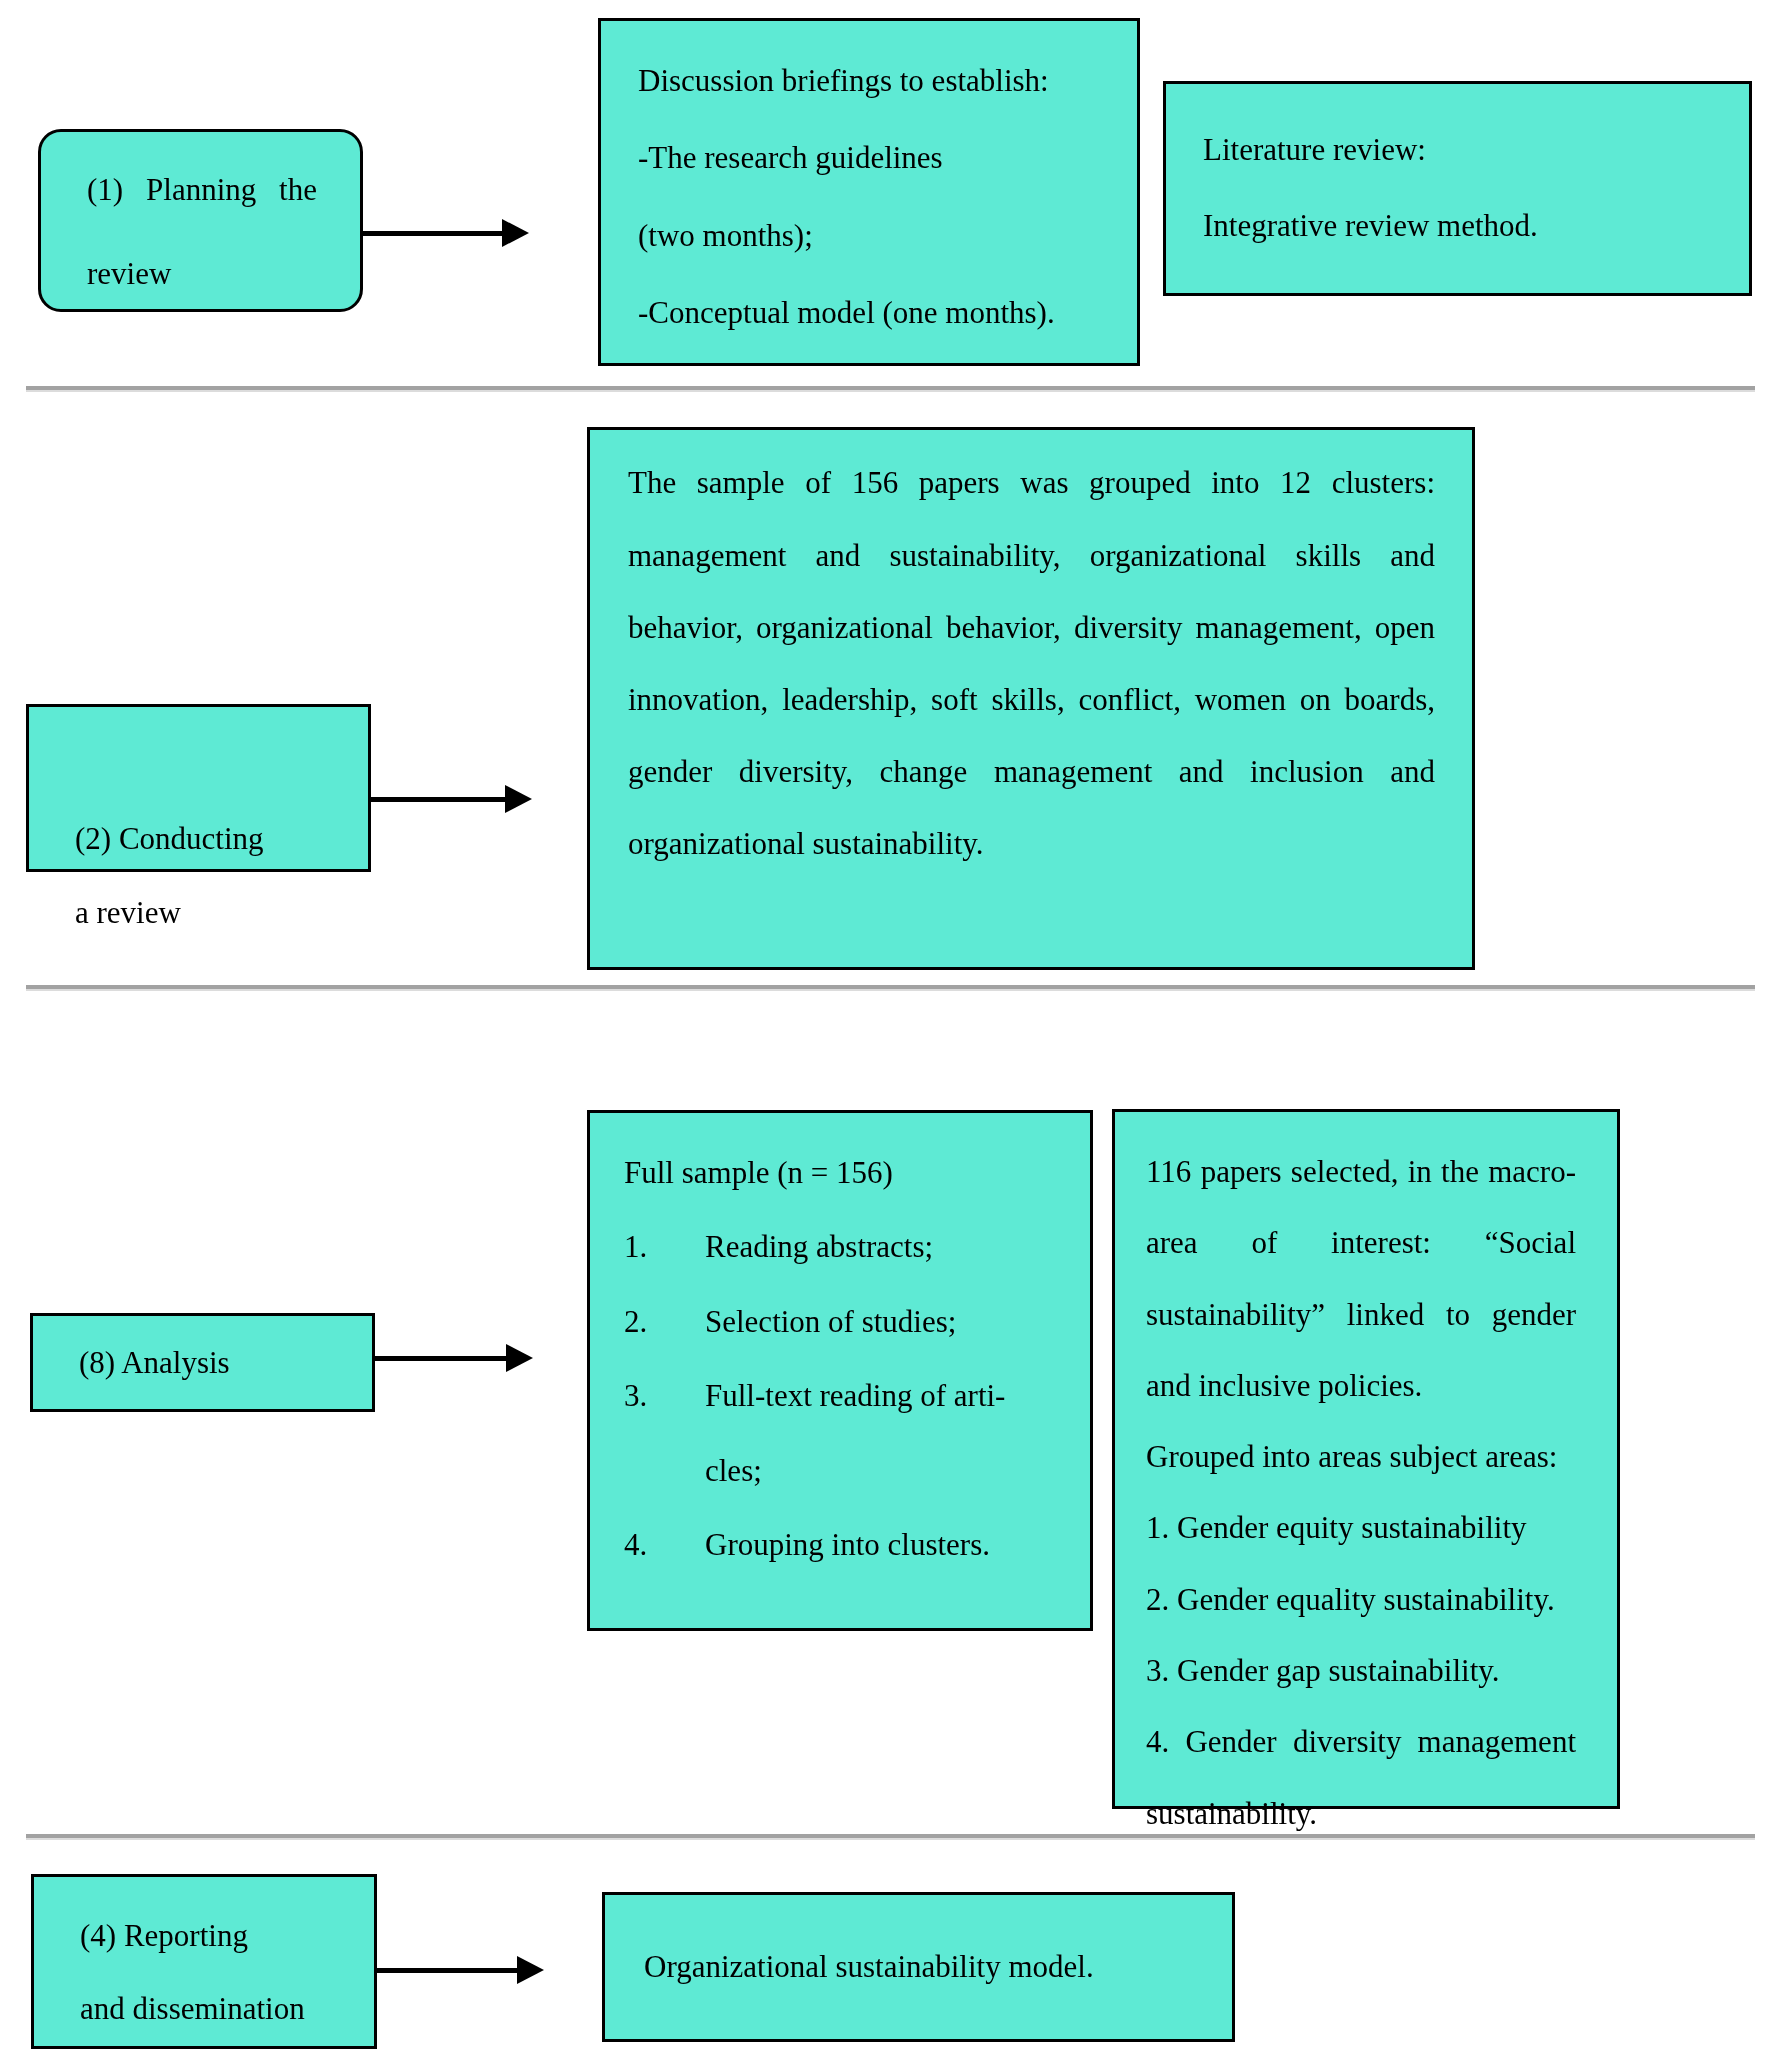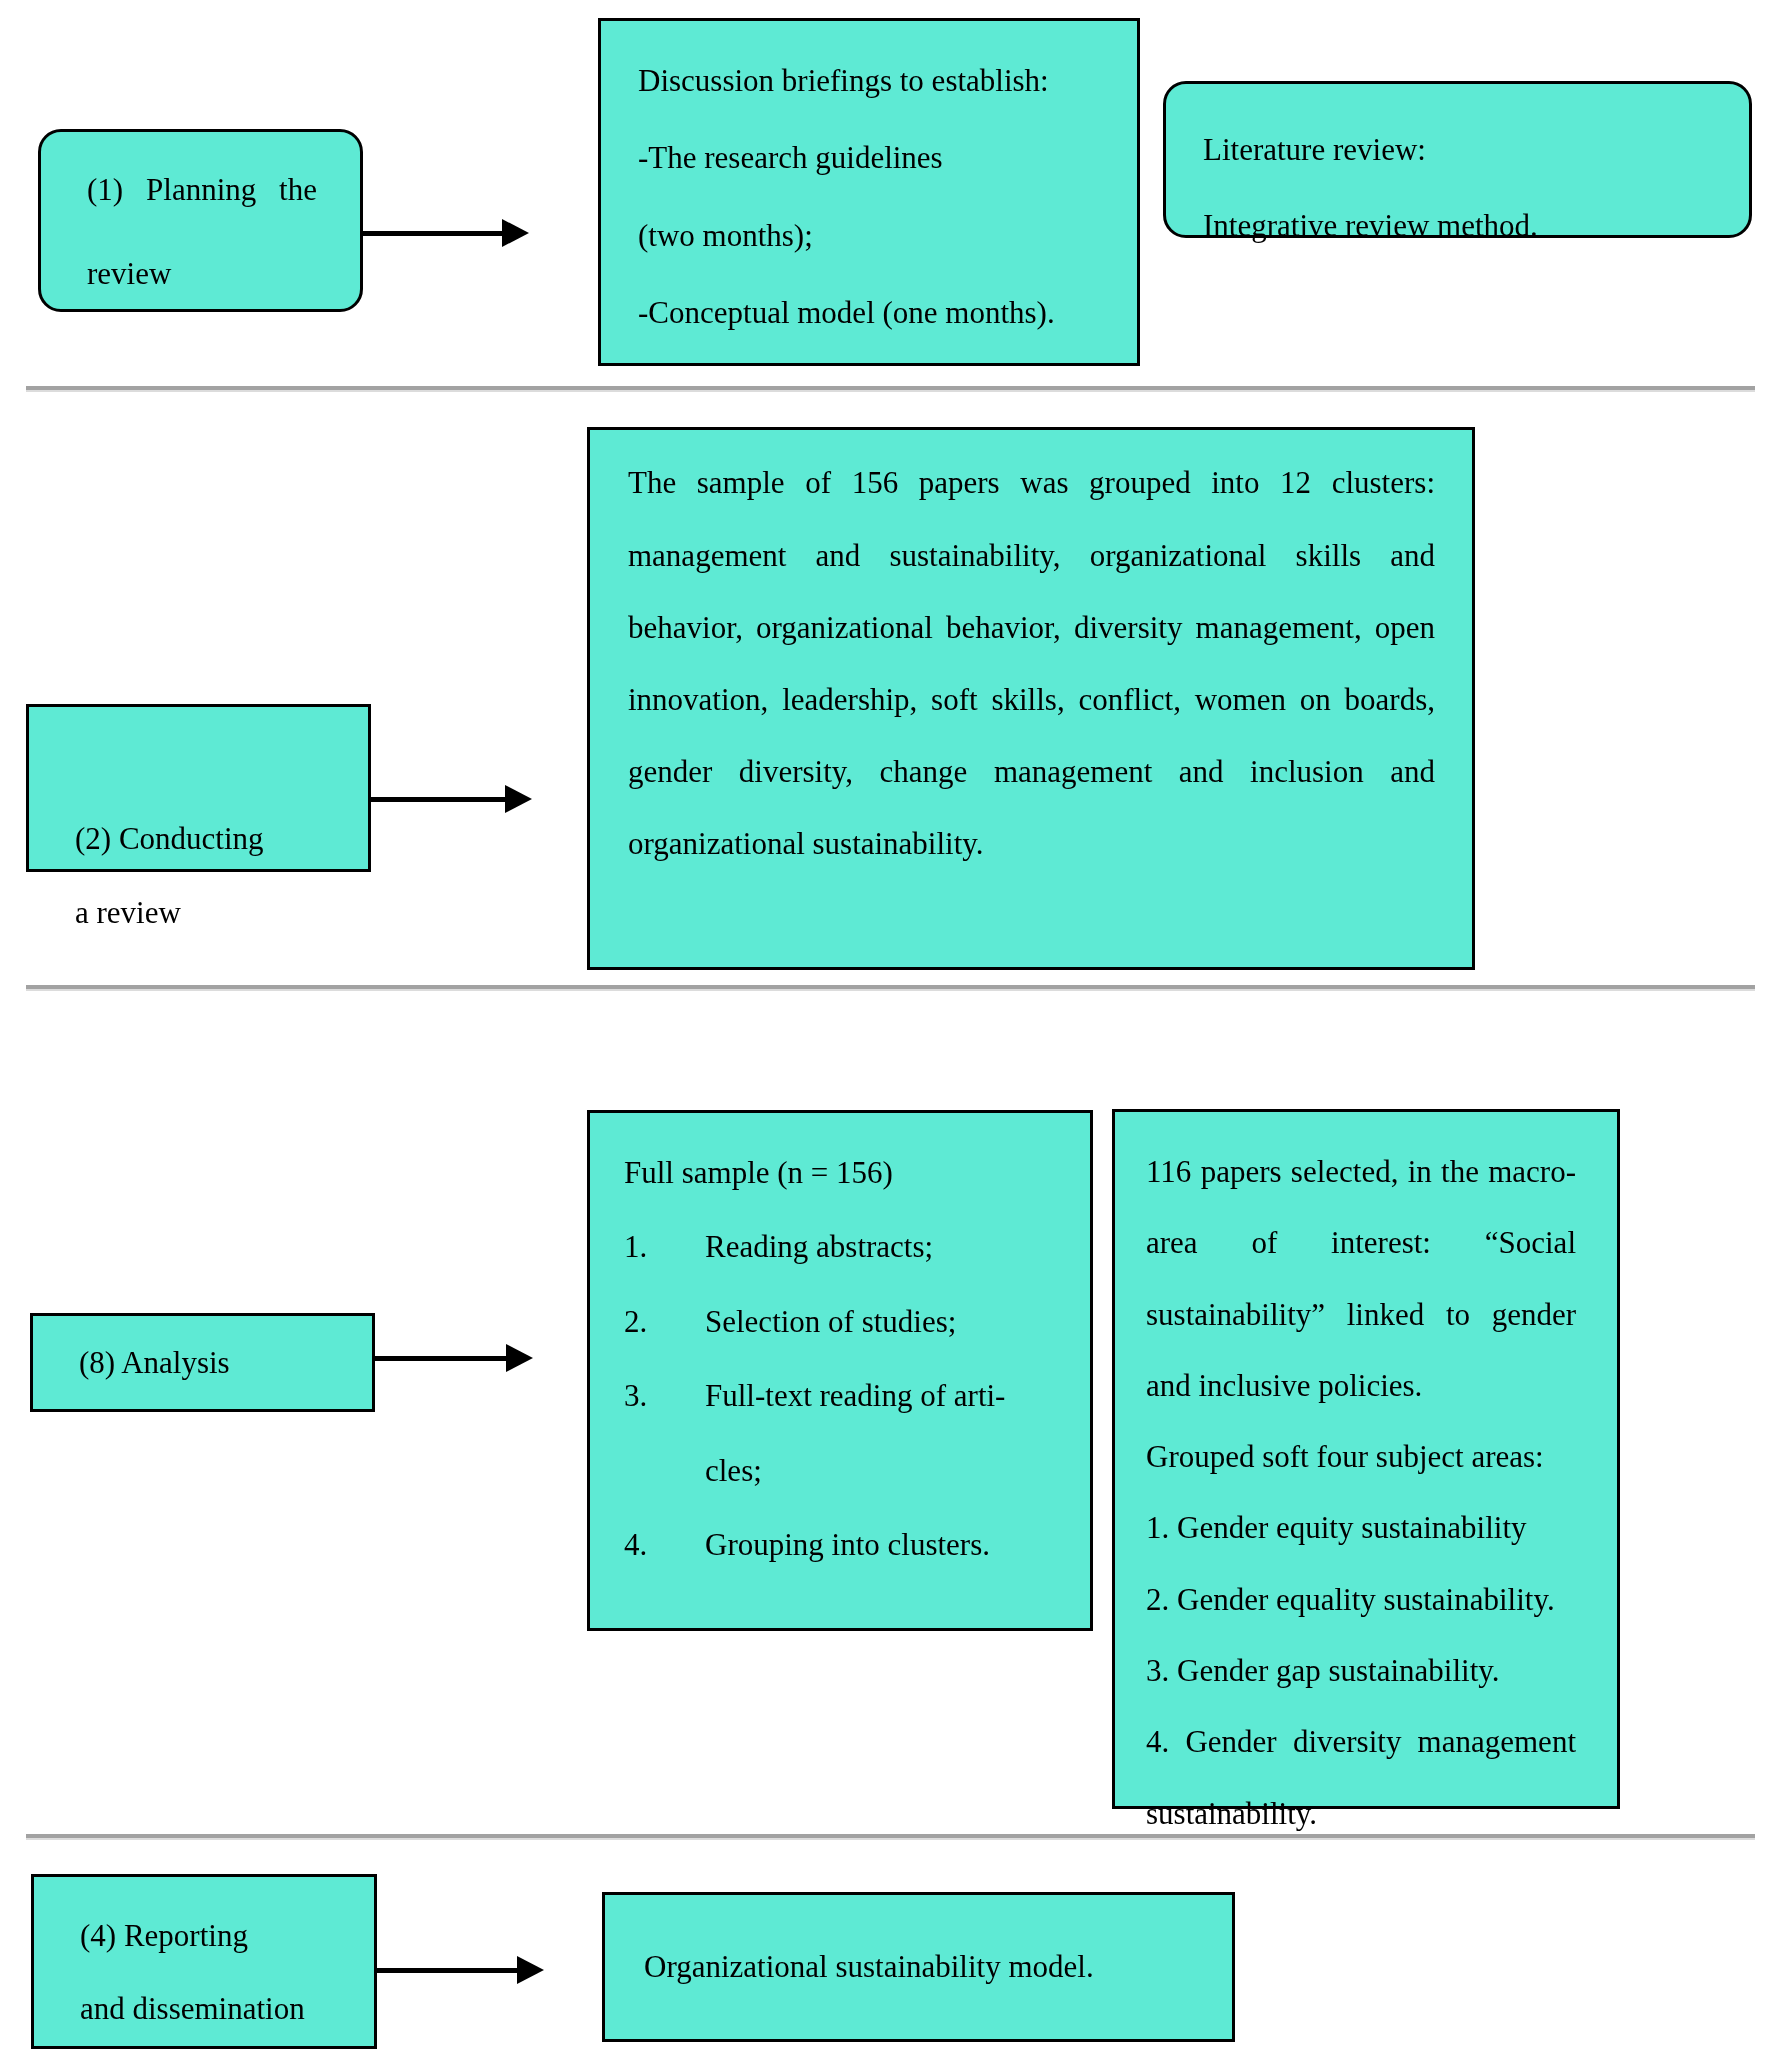--- a/index.html
+++ b/index.html
@@ -20,21 +20,21 @@
     background:#5eead4;
   }
   .box p{margin:0;}
   .just{text-align:justify;text-justify:inter-word;}
   .preline{white-space:pre-line;}
   .vcenter{display:flex;align-items:center;}
 
   
   #stage1{left:38px;top:129px;width:325px;height:183px;padding:16px 43px 0 46px;line-height:2.7;border-radius:23px;}
   #briefing{left:598px;top:18.4px;width:542px;height:348px;padding:20.6px 30px 0 37px;line-height:2.5;}
-  #literature{left:1163px;top:81px;width:589px;height:157px;padding:28px 30px 0 37px;line-height:2.45;border-radius:23px;}
+  #literature{left:1163px;top:81px;width:589px;height:215px;padding:28px 30px 0 37px;line-height:2.45;}
 
   
   #samplebox{left:587px;top:427px;width:888px;height:543px;padding:17.3px 37px 0 38px;line-height:2.33;}
   #stage2{left:26px;top:704px;width:345px;height:168px;padding:21.6px 38px 0 46px;line-height:2.37;}
 
   
   #fullsample{left:587px;top:1110px;width:506px;height:521px;padding:23px 24px 0 34px;line-height:2.4;}
   #selected{left:1112px;top:1109px;width:508px;height:700px;padding:24px 41px 0 31px;line-height:2.3;}
   #stage3{left:30px;top:1313px;width:345px;height:99px;padding-left:46px;}
 
@@ -144,21 +144,21 @@
 cles;</div>
     </div>
     <div class="fs-item">
       <span class="inum">4.</span>
       <div class="itext preline">Grouping into clusters.</div>
     </div>
   </div>
 
   <div class="box" id="selected">
     <p class="just">116 papers selected, in the macro-area of interest: “Social sustainability” linked to gender and inclusive policies.</p>
-    <p>Grouped soft four subject areas:</p>
+    <p>Grouped into areas subject areas:</p>
     <p>1. Gender equity sustainability</p>
     <p>2. Gender equality sustainability.</p>
     <p>3. Gender gap sustainability.</p>
     <p class="just">4. Gender diversity management sustainability.</p>
   </div>
 
   <div class="divider" id="divider3"></div>
 
   <div class="box" id="stage4">
     <p class="preline">(4) Reporting

